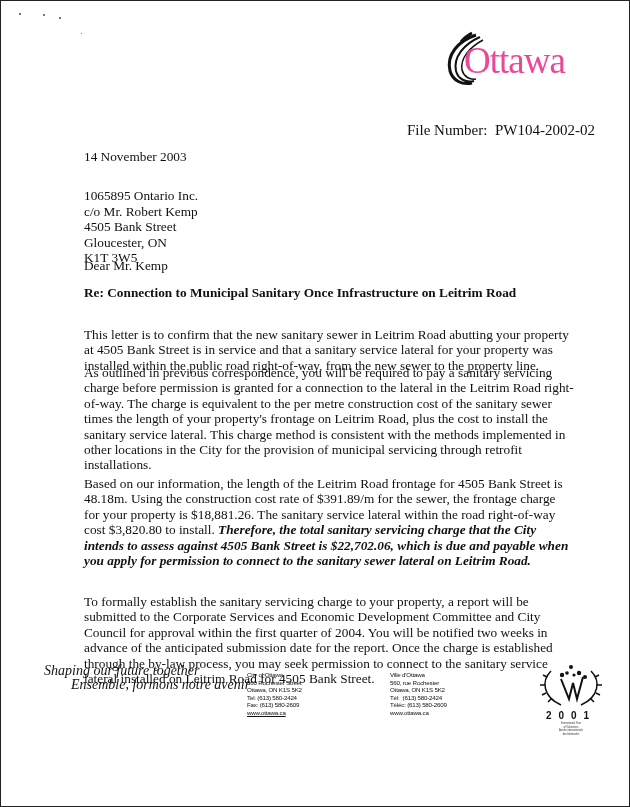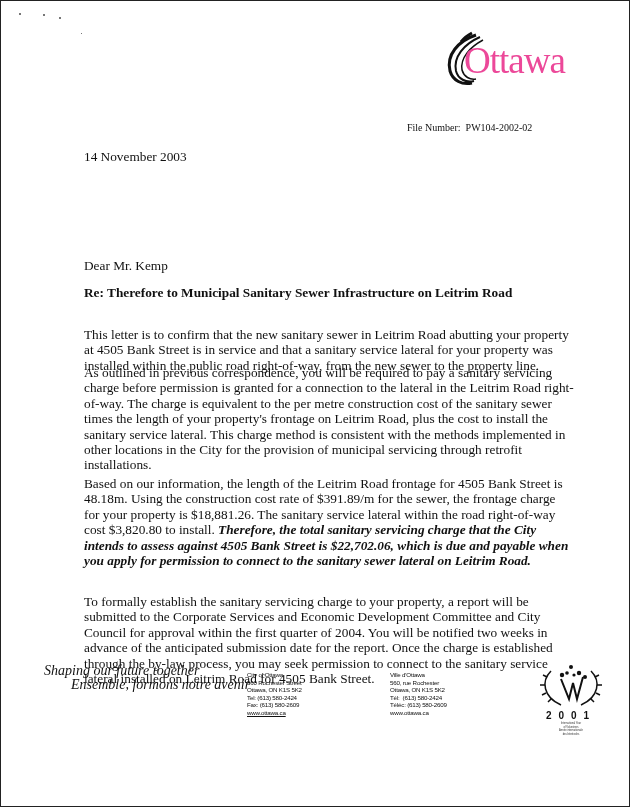--- a/index.html
+++ b/index.html
@@ -9,21 +9,21 @@
     border-top: 1px solid #222; border-right: 1px solid #222; border-bottom: 1px solid #222; border-left: 1px solid #222;
     background: #fff;
     font-family: "Liberation Serif", serif; color: #111; font-size: 13.3px;
   }
   .abs { position: absolute; }
   .logo { left: 441px; top: 30px; width: 150px; height: 60px; }
   .logo-word {
     position: absolute; left: 22px; top: 8px; font-family: "Liberation Serif", serif;
     font-size: 37px; letter-spacing: -1px; color: #ec4899;
   }
-  .file-number { left: 406px; top: 121px; font-size: 10px; }
+  .file-number { left: 406px; top: 121px; font-size: 15px; }
   .date { left: 83px; top: 148px; }
   .address { left: 83px; top: 187px; line-height: 15.5px; }
   .salutation { left: 83px; top: 257px; }
   .subject { left: 83px; top: 284px; font-weight: bold; }
   .para { left: 83px; width: 490px; line-height: 15.4px; }
   .p1 { top: 326px; }
   .p2 { top: 364px; }
   .p3 { top: 475px; }
   .p4 { top: 573px; margin-top: 20px; }
   .bi { font-weight: bold; font-style: italic; }
@@ -55,24 +55,31 @@
       <path d="M41 9 C28 16, 18 27, 20 39 C22 46, 28 49, 34 48" fill="none" stroke="#111" stroke-width="1.5"></path>
       <path d="M30 2 C26 4, 22 7, 19 11" fill="none" stroke="#111" stroke-width="3"></path>
     </svg>
     <span class="logo-word">Ottawa</span>
   </div>
 
   <div class="abs file-number" style="white-space:pre;">File Number:  PW104-2002-02</div>
 
   <div class="abs date">14 November 2003</div>
 
+  <div class="abs address">
+    <div>1065895 Ontario Inc.</div>
+    <div>c/o Mr. Robert Kemp</div>
+    <div>4505 Bank Street</div>
+    <div>Gloucester, ON</div>
+    <div>K1T 3W5</div>
+  </div>
 
   <div class="abs salutation">Dear Mr. Kemp</div>
 
-  <div class="abs subject">Re: Therefore to Municipal Sanitary Sewer Infrastructure on Leitrim Road</div>
+  <div class="abs subject">Re: Connection to Municipal Sanitary Once Infrastructure on Leitrim Road</div>
 
   <div class="abs para p1">This letter is to confirm that the new sanitary sewer in Leitrim Road abutting your property at 4505 Bank Street is in service and that a sanitary service lateral for your property was installed within the public road right-of-way, from the new sewer to the property line.</div>
   <div class="abs para p2">As outlined in previous correspondence, you will be required to pay a sanitary servicing charge before permission is granted for a connection to the lateral in the Leitrim Road right-of-way.  The charge is equivalent to the per metre construction cost of the sanitary sewer times the length of your property's frontage on Leitrim Road, plus the cost to install the sanitary service lateral.  This charge method is consistent with the methods implemented in other locations in the City for the provision of municipal servicing through retrofit installations.</div>
   <div class="abs para p3">
     <span>Based on our information, the length of the Leitrim Road frontage for 4505 Bank Street is 48.18m.  Using the construction cost rate of $391.89/m for the sewer, the frontage charge for your property is $18,881.26.  The sanitary service lateral within the road right-of-way cost $3,820.80 to install.</span>
     <span class="bi">Therefore, the total sanitary servicing charge that the City intends to assess against 4505 Bank Street is $22,702.06, which is due and payable when you apply for permission to connect to the sanitary sewer lateral on Leitrim Road.</span>
   </div>
   <div class="abs para p4">To formally establish the sanitary servicing charge to your property, a report will be submitted to the Corporate Services and Economic Development Committee and City Council for approval within the first quarter of 2004.  You will be notified two weeks in advance of the anticipated submission date for the report.  Once the charge is established through the by-law process, you may seek permission to connect to the sanitary service lateral installed on Leitrim Road for 4505 Bank Street.</div>
 
   <div class="abs slogan">

